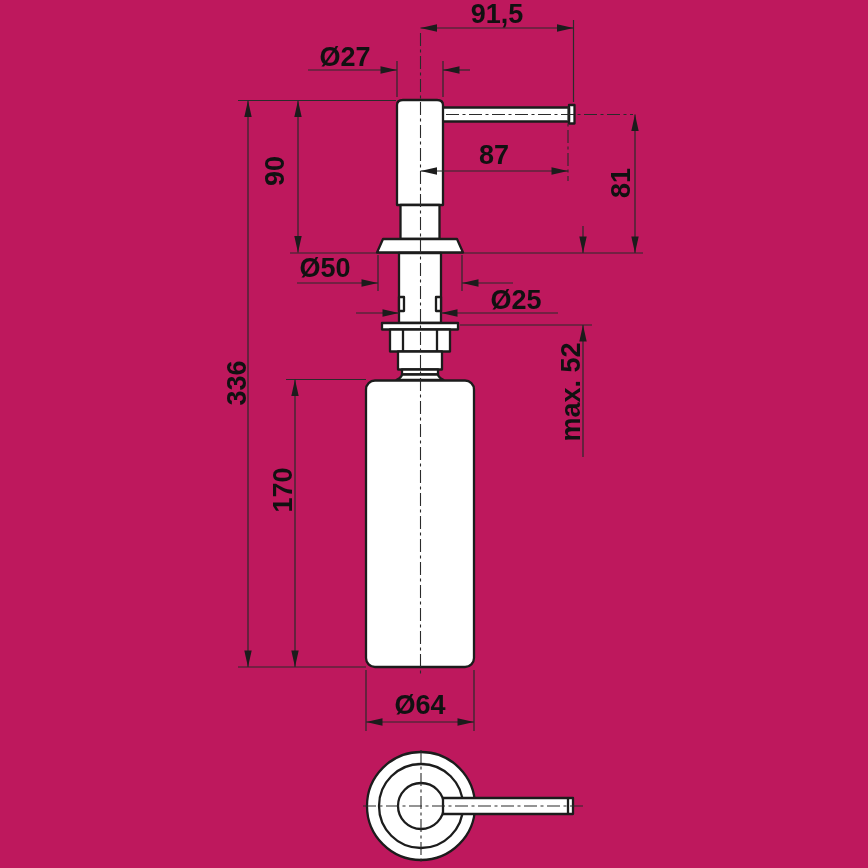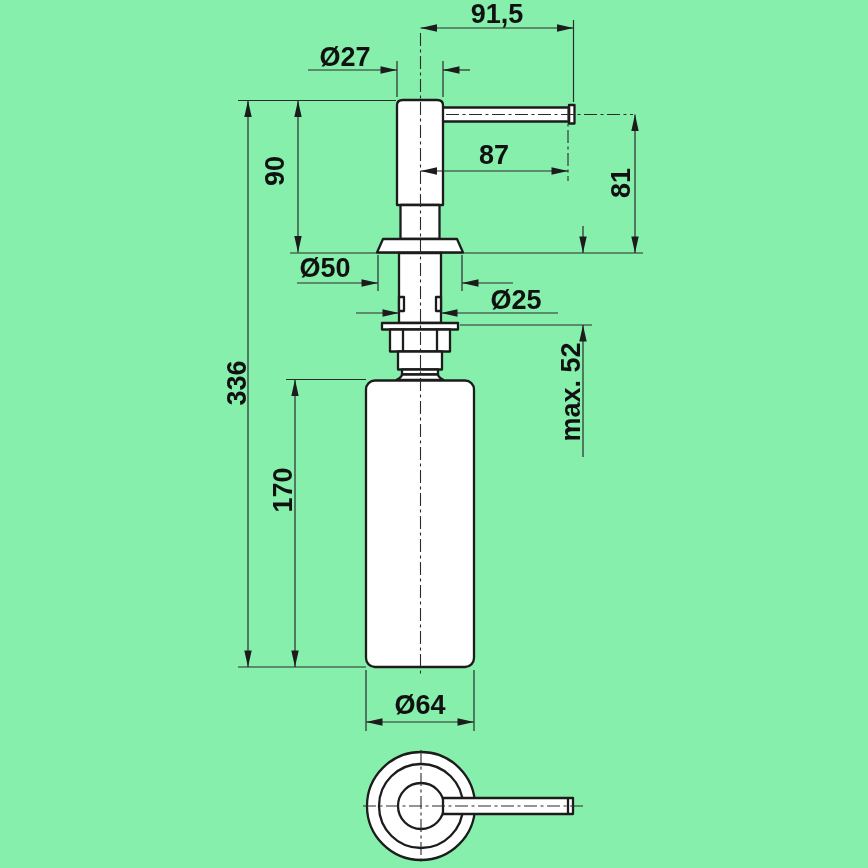--- a/index.html
+++ b/index.html
@@ -1,16 +1,16 @@
 <!DOCTYPE html>
 <html><head>
 <meta charset="utf-8">
 <style>
   html,body{margin:0;padding:0;background:#fff;}
-  .stage{position:relative;width:868px;height:868px;background:#86efac;overflow:hidden;
+  .stage{position:relative;width:868px;height:868px;background:#be185d;overflow:hidden;
          font-family:"Liberation Sans",sans-serif;}
   svg{display:block;}
   .obj{fill:#fff;stroke:#1c1c1c;stroke-width:2.3;stroke-linejoin:round;}
   .objn{fill:none;stroke:#1c1c1c;stroke-width:2.3;stroke-linejoin:round;}
   .thin{fill:none;stroke:#2b2b2b;stroke-width:1.2;}
   .cl{fill:none;stroke:#2b2b2b;stroke-width:1.1;stroke-dasharray:13 3.5 3 3.5;}
   .ah{fill:#1c1c1c;stroke:none;}
   .dtxt{font-family:"Liberation Sans",sans-serif;font-size:27px;font-weight:bold;
         fill:#111;text-anchor:middle;}
 </style>

